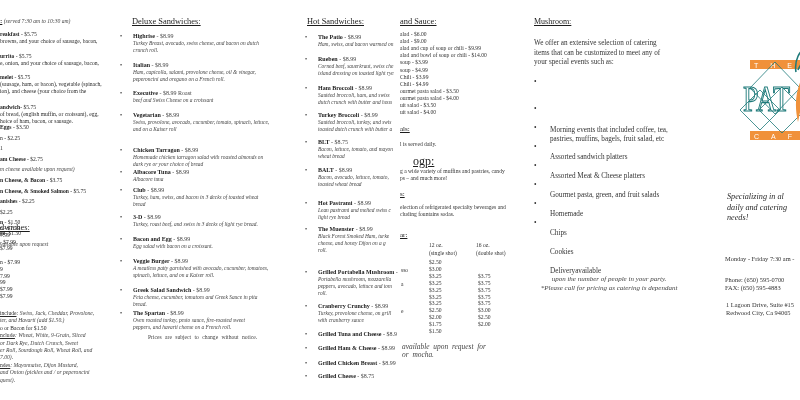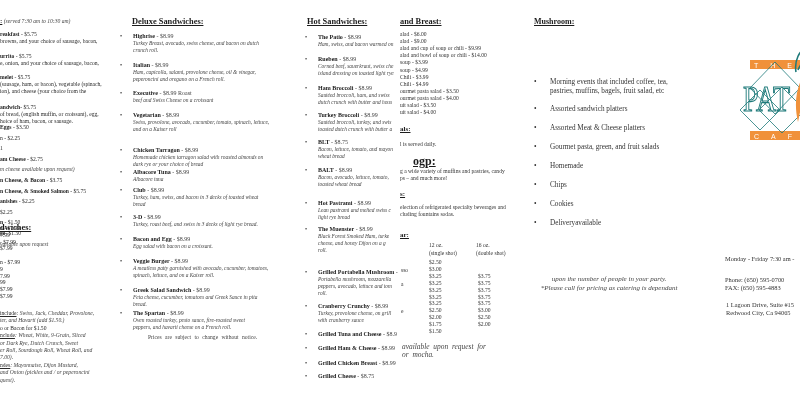--- a/index.html
+++ b/index.html
@@ -1,33 +1,33 @@
 <!DOCTYPE html>
 <html><head>
 <meta charset="utf-8">
 <style>
   html, body { margin:0; padding:0; }
   body { width:800px; height:400px; overflow:hidden; background:#ffffff; position:relative;
          font-family:"Liberation Serif", "DejaVu Serif", serif; color:#2a2a2a; }
   .col { position:absolute; top:0; height:400px; overflow:hidden; }
-  .h { font-weight:bold; text-decoration:underline; font-size:8.4px; color:#1c1c1c; white-space:nowrap; }
+  .h { font-weight:normal; text-decoration:underline; font-size:8.4px; color:#1c1c1c; white-space:nowrap; }
   .t { font-size:5.6px; line-height:7.1px; white-space:nowrap; }
   .b { font-weight:bold; color:#1c1c1c; }
   .i { font-style:italic; color:#444; }
   .abs { position:absolute; }
   ul.menu { list-style:none; margin:0; padding:0; }
   ul.menu li { position:absolute; left:0; }
   ul.menu li .bul { position:absolute; left:0; top:0; font-size:6px; }
   ul.menu li .body { position:absolute; left:13px; top:0; }
   .name { font-size:6px; line-height:7px; font-weight:bold; color:#1c1c1c; white-space:nowrap; }
   .price { font-weight:normal; color:#444; }
   .desc { font-size:5.4px; line-height:7px; font-style:italic; color:#444; white-space:nowrap; }
   .cat-item { position:absolute; left:0; font-size:7.2px; color:#333; white-space:nowrap; }
   .cat-item .bul { position:absolute; left:0; }
-  .cat-item .lbl { position:absolute; left:16px; }
+  .cat-item .lbl { position:absolute; left:16px;margin-top:48px; }
 </style>
 </head>
 <body>
 
 <div class="col" style="left:0;width:195px;">
   <div class="abs t" style="left:0;top:18px;">
     <span class="b" style="text-decoration:underline;font-size:7px;">:</span>
     <span class="i">(served 7:30 am to 10:30 am)</span>
   </div>
   <div id="bk-items">
@@ -296,21 +296,21 @@
       <li style="top: 373px;">
         <span class="bul">•</span>
         <div class="body">
           <div class="name"><span>Grilled Cheese</span><span class="price"> - $8.75</span></div>
         </div>
       </li>
     </ul>
 </div>
 
 <div class="col" style="left:400px;width:120px;">
-  <div class="abs h" style="left:0;top:17px;">and Breast:</div>
+  <div class="abs h" style="left:0;top:17px;">and Sauce:</div>
   <div id="salad-lines">
       <div class="abs t" style="left: 0px; top: 31px; color: rgb(51, 51, 51);">alad - $6.00</div>
       <div class="abs t" style="left: 0px; top: 38.1px; color: rgb(51, 51, 51);">alad - $9.00</div>
       <div class="abs t" style="left: 0px; top: 45.2px; color: rgb(51, 51, 51);">alad and cup of soup or chili - $9.99</div>
       <div class="abs t" style="left: 0px; top: 52.3px; color: rgb(51, 51, 51);">alad and bowl of soup or chili - $14.00</div>
       <div class="abs t" style="left: 0px; top: 59.4px; color: rgb(51, 51, 51);">soup - $3.99</div>
       <div class="abs t" style="left: 0px; top: 66.5px; color: rgb(51, 51, 51);"> soup - $4.99</div>
       <div class="abs t" style="left: 0px; top: 73.6px; color: rgb(51, 51, 51);">Chili - $3.99</div>
       <div class="abs t" style="left: 0px; top: 80.7px; color: rgb(51, 51, 51);"> Chili - $4.99</div>
       <div class="abs t" style="left: 0px; top: 87.8px; color: rgb(51, 51, 51);">ourmet pasta salad - $3.50</div>
@@ -358,20 +358,25 @@
       <div class="abs t" style="left: 29px; top: 328px; color: rgb(51, 51, 51);">$1.50</div>
     </div>
   <div class="abs" style="left:2px;top:343px;font-size:7.4px;line-height:8px;font-style:italic;color:#444;white-space:nowrap;word-spacing:2px;">
     <div>available upon request for</div>
     <div>or mocha.</div>
   </div>
 </div>
 
 <div class="col" style="left:532px;width:180px;">
   <div class="abs h" style="left:2px;top:17px;font-size:8px;">Mushroom:</div>
+  <div class="abs" style="left:2px;top:39px;font-size:7.2px;line-height:9.5px;color:#333;white-space:nowrap;">
+    <div>We offer an extensive selection of catering</div>
+    <div>items that can be customized to meet any of</div>
+    <div>your special events such as:</div>
+  </div>
   <div id="cat-items">
       <div class="cat-item" style="top: 78px; left: 2px;">
         <span class="bul">•</span>
         <span class="lbl" style="line-height: 9px;">
           <div>Morning events that included coffee, tea,</div>
           <div>pastries, muffins, bagels, fruit salad, etc</div>
         </span>
       </div>
       <div class="cat-item" style="top: 105px; left: 2px;">
         <span class="bul">•</span>
@@ -435,20 +440,25 @@
       <polygon points="72,87 95,110 72,133 49,110"></polygon>
       <polygon points="50,90 70,110 50,130 30,110"></polygon>
     </g>
 
     <text x="33" y="111" font-size="28" fill="none" stroke="#1e7a7a" stroke-width="0.9" font-family="Liberation Serif, serif" transform="scale(1,1.25) translate(0,-22)">PAT</text>
 
     <path d="M92,78 C86,90 84,105 88,122 C90,112 94,96 92,78 Z" fill="#f0913a"></path>
 
     <path d="M86,72 C84,60 90,50 96,48 M88,70 C92,60 100,56 104,58" fill="none" stroke="#1e7a7a" stroke-width="1.6"></path>
   </svg>
+  <div class="abs" style="left:17px;top:192px;font-size:8.2px;line-height:10.5px;font-style:italic;color:#2a2a2a;white-space:nowrap;">
+    <div>Specializing  in  al</div>
+    <div>daily  and  catering  </div>
+    <div>needs!</div>
+  </div>
   <div class="abs" style="left:15px;top:255px;font-size:6.4px;color:#333;white-space:nowrap;">Monday - Friday 7:30 am -</div>
   <div class="abs" style="left:15px;top:276px;font-size:6.4px;line-height:8.4px;color:#333;white-space:nowrap;">
     <div>Phone: (650) 595-0700</div>
     <div>FAX: (650) 595-4883</div>
   </div>
   <div class="abs" style="left:16px;top:301px;font-size:6.4px;line-height:8.4px;color:#333;white-space:nowrap;">
     <div>1 Lagoon Drive, Suite #15</div>
     <div>Redwood City, Ca   94065</div>
   </div>
 </div>

